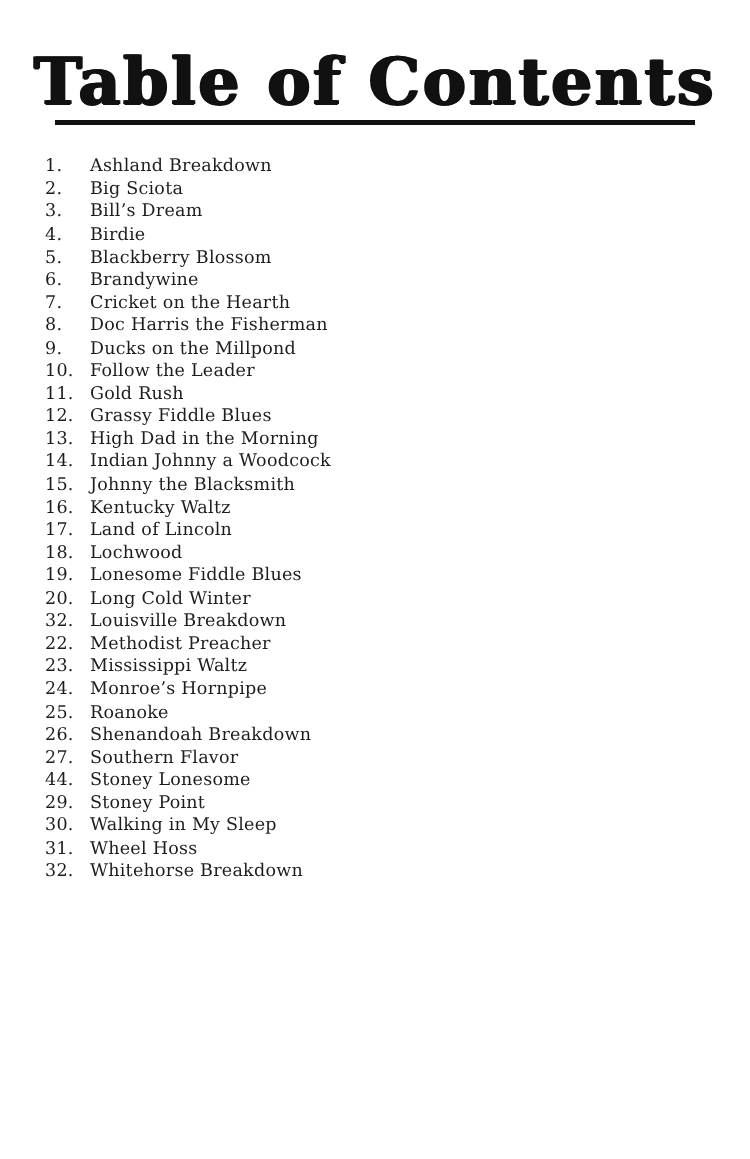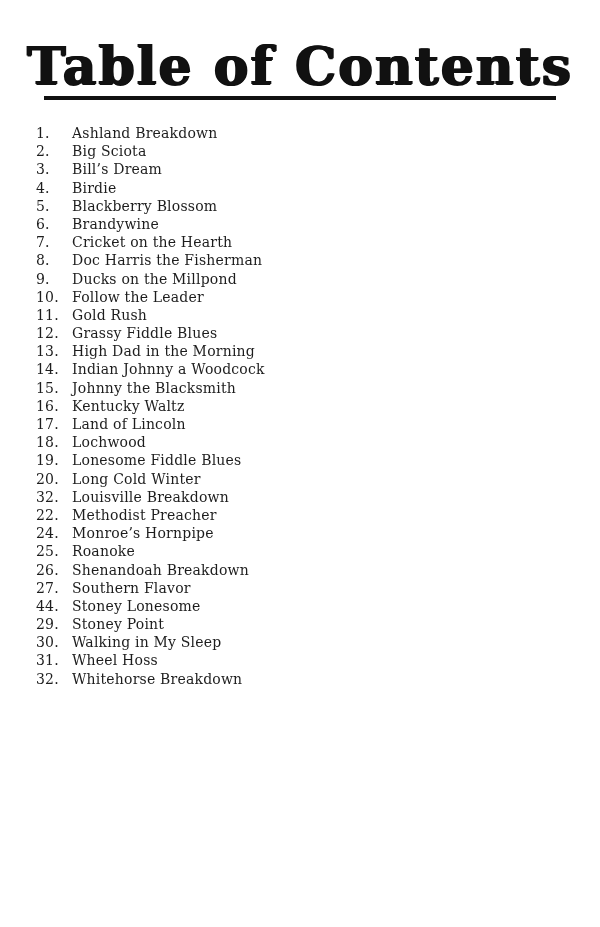--- a/index.html
+++ b/index.html
@@ -167,20 +167,23 @@
       </li>
 
       <li class="toc-entry">
         <span class="num">32.</span><span class="song">Louisville Breakdown</span>
       </li>
 
       <li class="toc-entry">
         <span class="num">22.</span><span class="song">Methodist Preacher</span>
       </li>
 
+      <li class="toc-entry">
+        <span class="num">23.</span><span class="song">Mississippi Waltz</span>
+      </li>
 
       <li class="toc-entry">
         <span class="num">24.</span><span class="song">Monroe’s Hornpipe</span>
       </li>
 
       <li class="toc-entry">
         <span class="num">25.</span><span class="song">Roanoke</span>
       </li>
 
       <li class="toc-entry">

